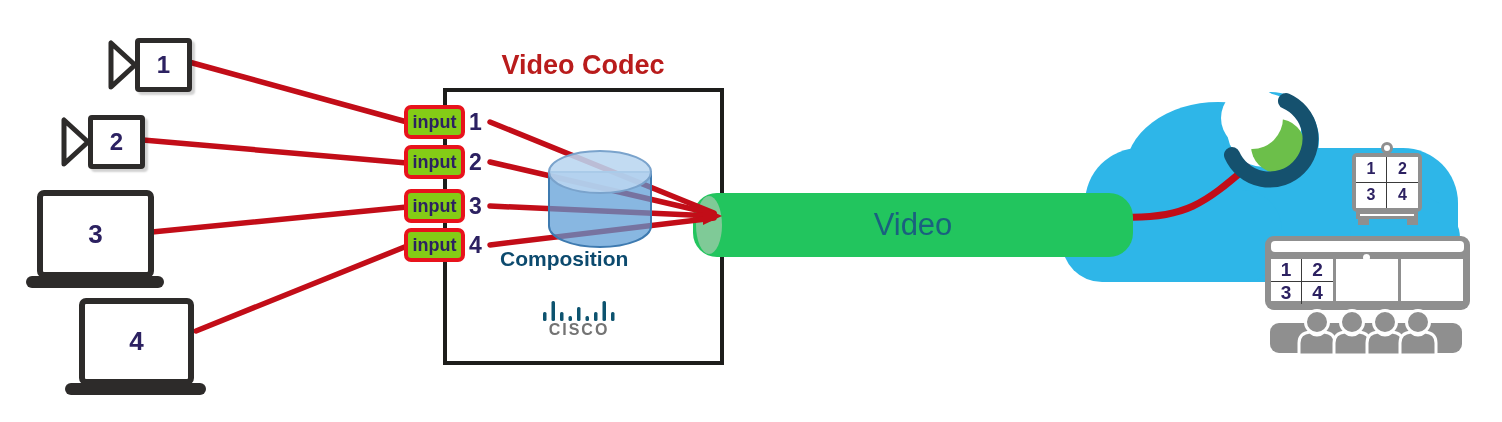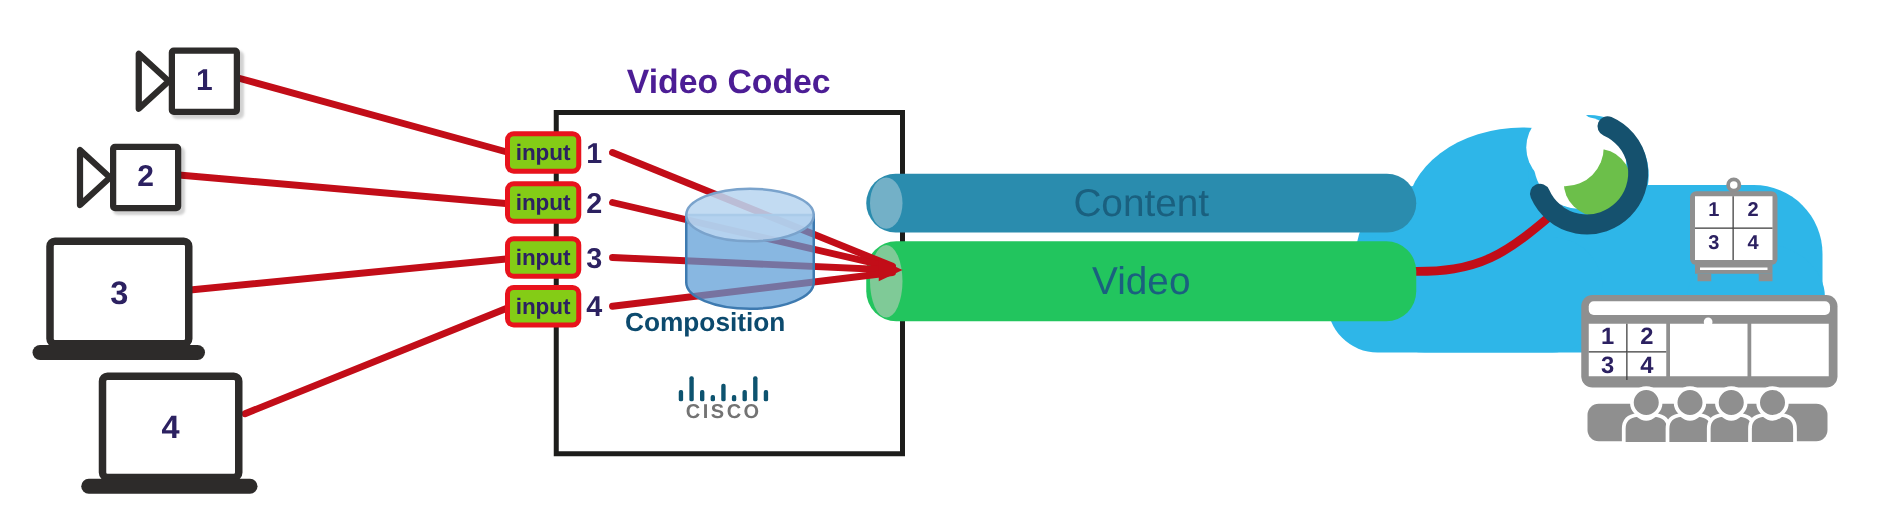--- a/index.html
+++ b/index.html
@@ -5,21 +5,21 @@
   html,body{margin:0;padding:0;background:#fff;}
   .stage{position:relative;width:1502px;height:422px;background:#ffffff;overflow:hidden;
          font-family:"Liberation Sans",sans-serif;}
   svg.layer{position:absolute;left:0;top:0;pointer-events:none;}
   .z0{z-index:0}.z1{z-index:1}.z2{z-index:2}.z3{z-index:3}.z4{z-index:4}.z5{z-index:5}
 
   
   .codec-box{position:absolute;left:443px;top:88px;width:281px;height:277px;
              border:4px solid #1d1d1b;background:#fff;box-sizing:border-box;}
   .codec-title{position:absolute;left:433px;top:50px;width:300px;text-align:center;
-               font-size:27px;font-weight:bold;color:#4c1d95;}
+               font-size:27px;font-weight:bold;color:#b91c1c;}
   .comp-label{position:absolute;left:500px;top:247px;width:200px;
               font-weight:bold;font-size:21px;color:#0c4a6e;}
   .cisco-text{position:absolute;left:537px;top:321px;width:84px;text-align:center;
               font-weight:bold;font-size:16px;letter-spacing:2px;color:#737373;}
 
   
   .input-box{position:absolute;left:404px;width:61px;height:34px;background:#84cc16;
              border:4px solid #e8131c;border-radius:7px;box-sizing:border-box;
              display:flex;align-items:center;justify-content:center;
              font-weight:bold;font-size:18px;color:#2c2161;}
@@ -89,24 +89,20 @@
       <circle cx="1264" cy="130" r="37" fill="#ffffff"></circle>
       <circle cx="1278" cy="146" r="27" fill="#6cbf4a"></circle>
       <circle cx="1252" cy="118" r="31" fill="#ffffff"></circle>
       <path d="M 1286 101 A 41 41 0 1 1 1232 155" fill="none" stroke="#15516e" stroke-width="16" stroke-linecap="round"></path>
     </g>
   </svg>
 
   <div class="codec-box z1"></div>
   <div class="codec-title z2">Video Codec</div>
 
-  <div class="pipe pipe-content z2">
-    <div class="pipe-cap"></div>
-    <span class="pipe-label">Content</span>
-  </div>
   <div class="pipe pipe-video z2">
     <div class="pipe-cap"></div>
     <span class="pipe-label">Video</span>
   </div>
 
   <svg class="layer z3" width="1502" height="422" viewBox="0 0 1502 422">
     <g stroke="#c20d18" stroke-width="5.5" stroke-linecap="round" fill="none">
       <path d="M 189 62 L 407 122"></path>
       <path d="M 143 140 L 407 163"></path>
       <path d="M 152 232 L 407 207"></path>

